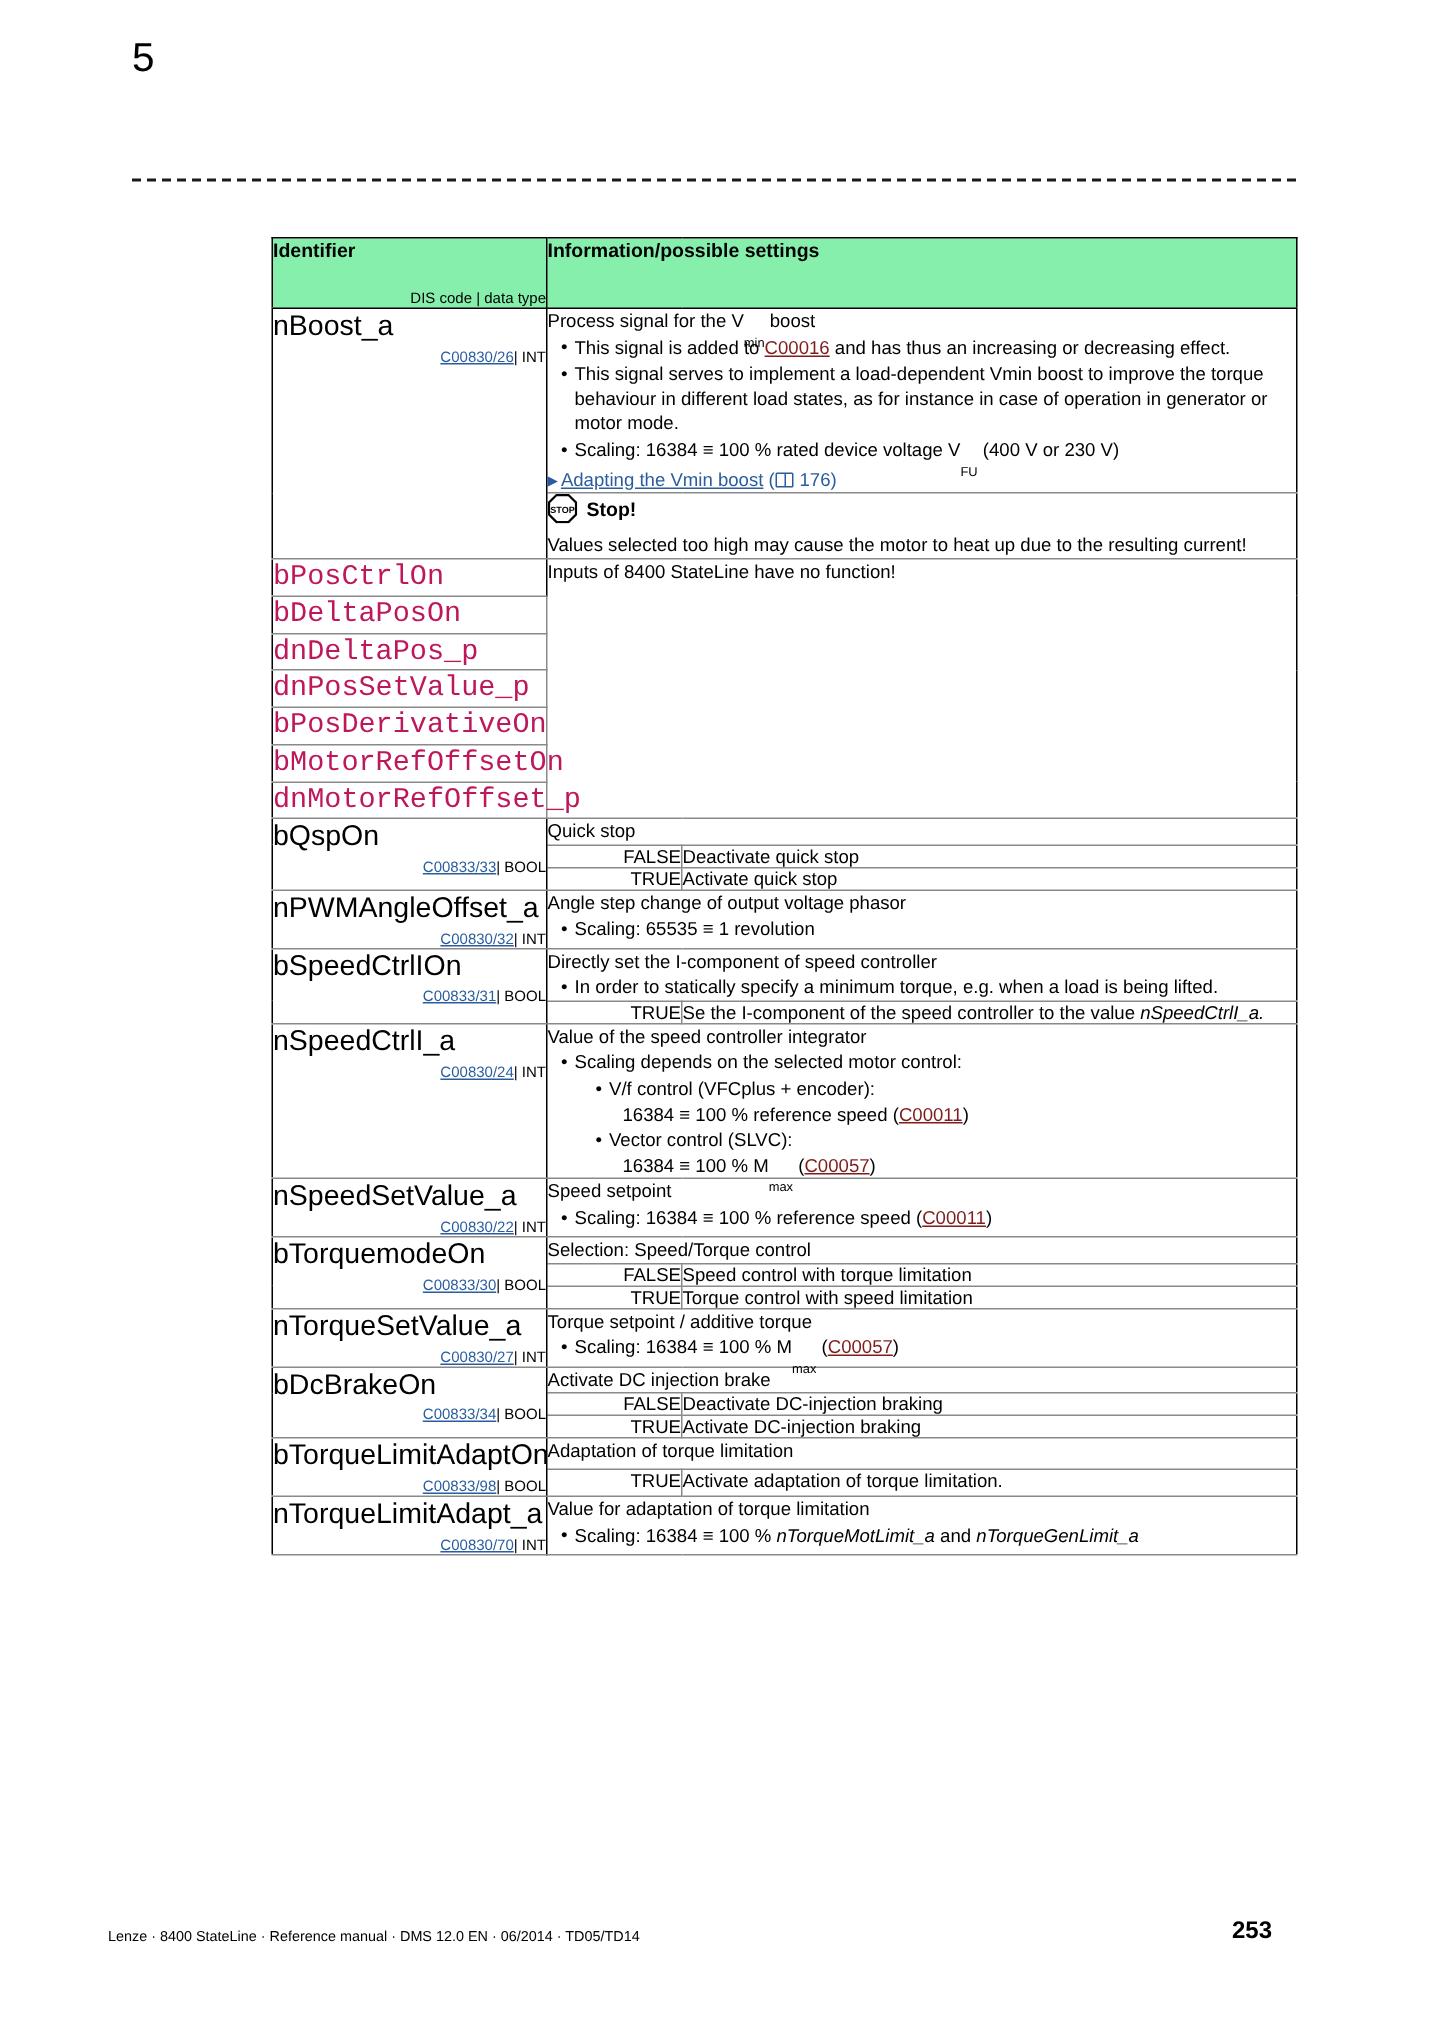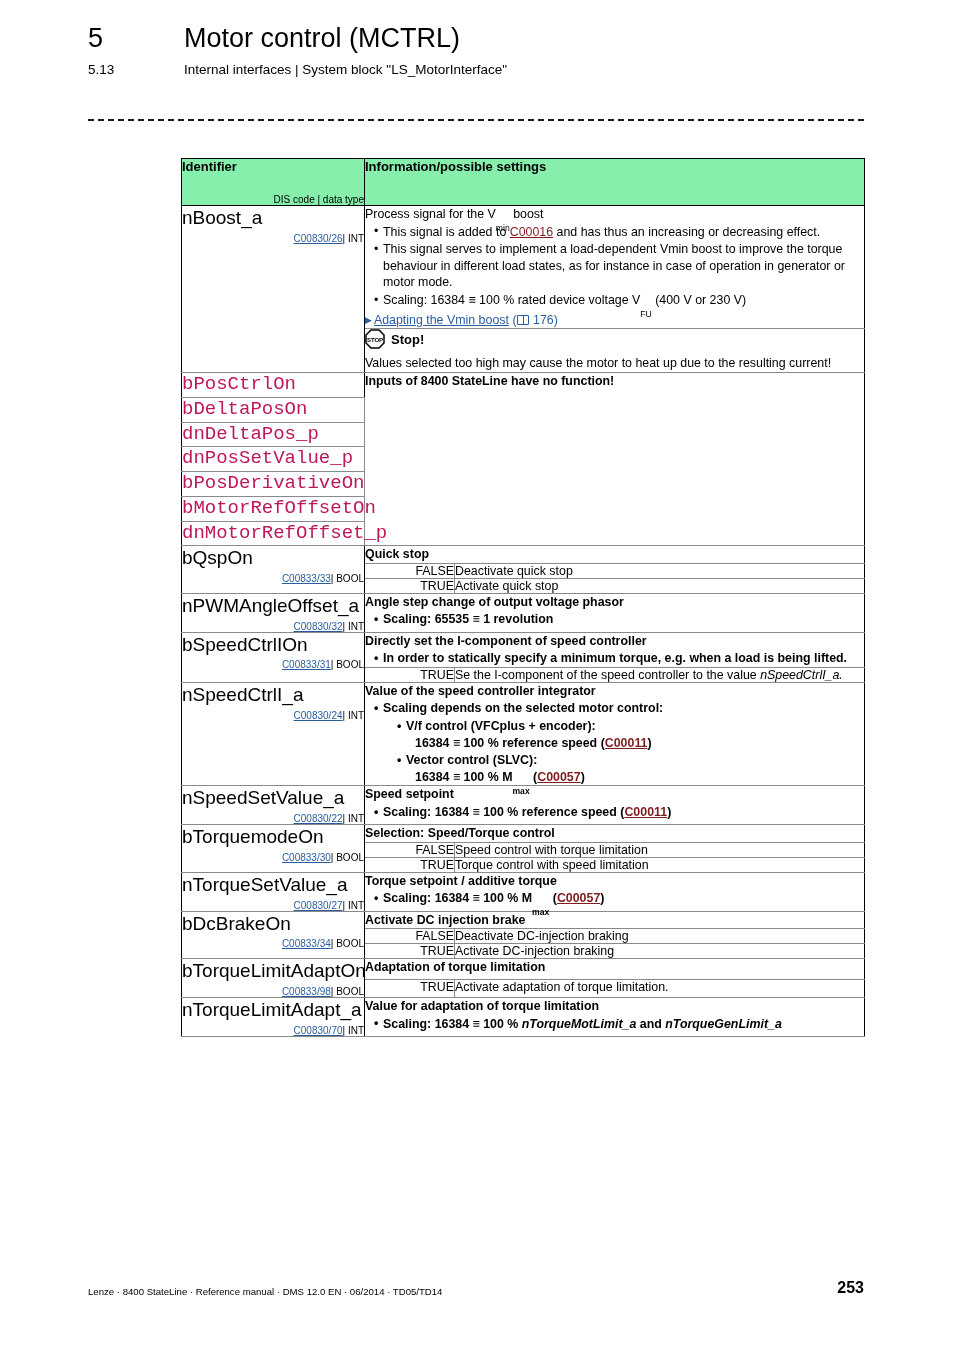--- a/index.html
+++ b/index.html
@@ -129,21 +129,21 @@
     text-decoration: underline;
   }
   .id-code .dtype { color: #000; }
 
   
   .info-cell {
     padding: 5px 8px 7px 8px;
     line-height: 1.34;
     border-right: none !important;
   }
-  .info-cell.grp-top { border-top: 1.4px solid #000 !important; font-weight: bold; }
+  .info-cell.grp-top { border-top: 1.4px solid #000 !important; }
   .info-cell p { margin: 0; }
   .blist {
     list-style: none;
     margin: 1px 0 0 0;
     padding: 0 0 0 9px;
   }
   .blist li {
     position: relative;
     padding-left: 9px;
     margin-top: 1px;
@@ -236,42 +236,37 @@
     font-size: 8.6px;
     vertical-align: baseline;
     position: relative;
     top: 13px;
   }
   .ital { font-style: italic; }
 
   
   .footer {
     position: absolute;
-    left: 88px;
+    left: 72px;
     top: 1279px;
     width: 776px;
     display: flex;
     align-items: flex-end;
     justify-content: space-between;
     text-align: center;
   }
   .footer-text { font-size: 9.6px; }
   .footer-page { font-size: 16px; font-weight: bold; }
 </style>
 </head>
 <body>
 
 <div class="page-header">
   <div class="hdr-row1">
     <div class="chapter-num">5</div>
-    <div class="chapter-title">Motor control (MCTRL)</div>
-  </div>
-  <div class="hdr-row2">
-    <div class="section-num">5.13</div>
-    <div class="section-title">Internal interfaces | System block "LS_MotorInterface"</div>
   </div>
 </div>
 <div class="dashed-rule"></div>
 
 <table class="param-table">
   <colgroup>
     <col class="col-id">
     <col class="col-bool">
     <col class="col-info">
   </colgroup>

